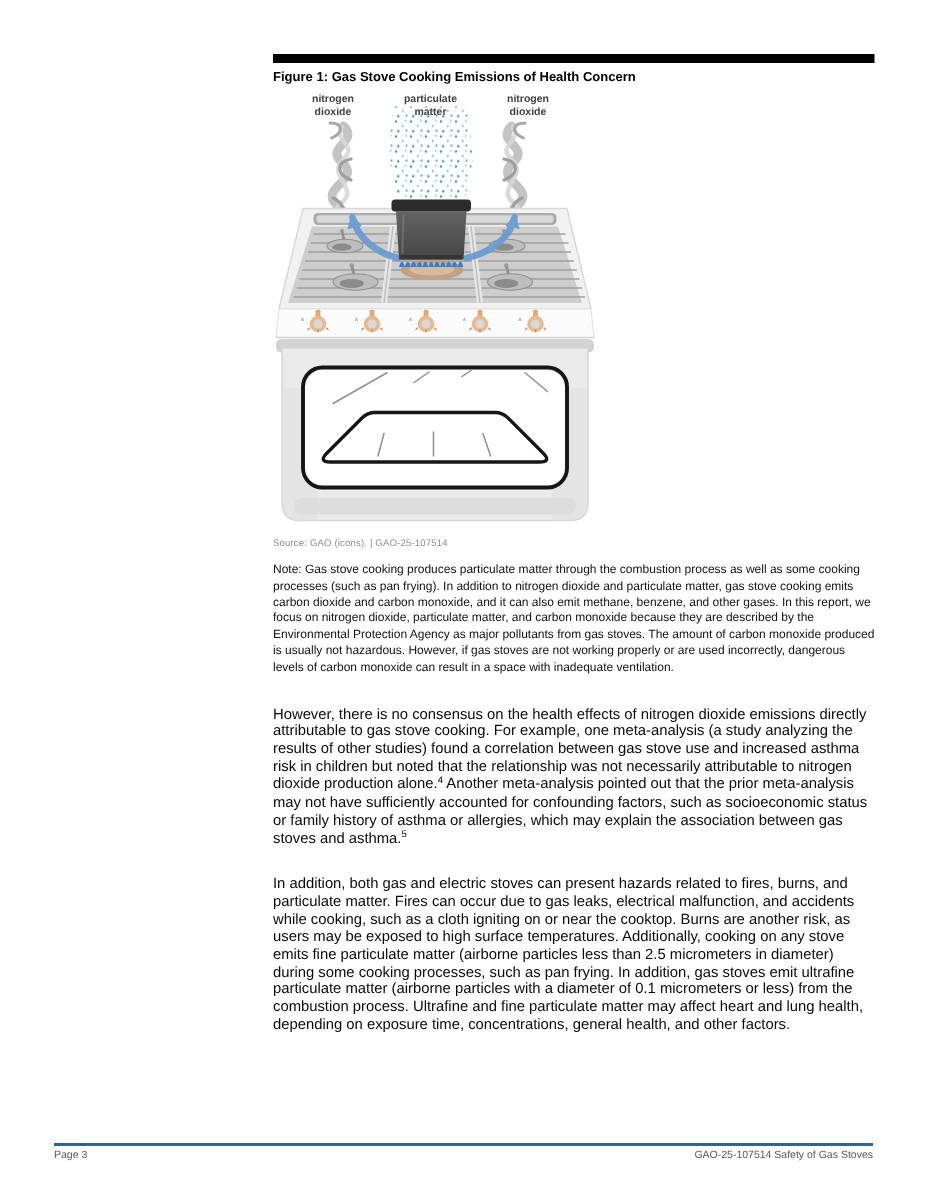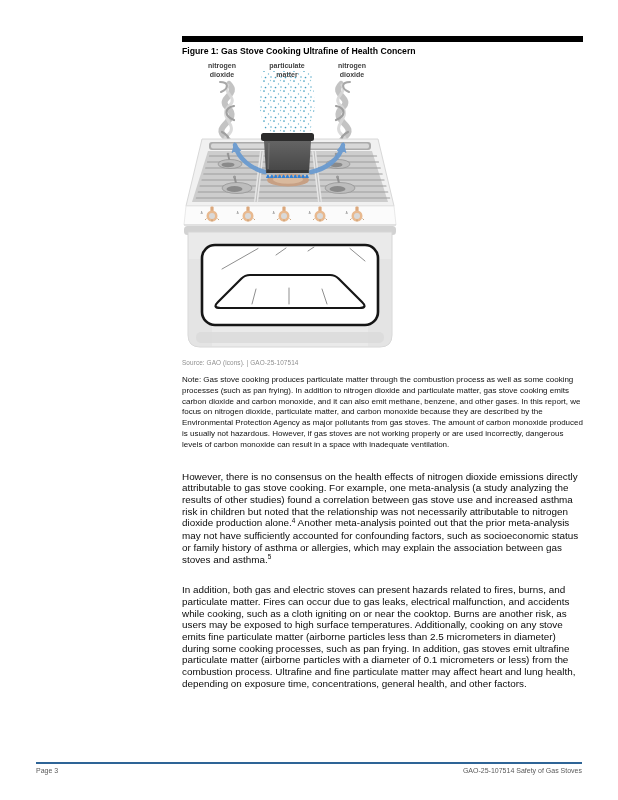--- a/index.html
+++ b/index.html
@@ -56,21 +56,21 @@
     font-size:3.2px;font-weight:bold;fill:#9a9a9a;
   }
 </style>
 </head>
 <body>
 
 <div class="page">
   <div class="content">
 
     <div class="figure-topbar"></div>
-    <div class="figure-title">Figure 1: Gas Stove Cooking Ultrafine of Health Concern</div>
+    <div class="figure-title">Figure 1: Gas Stove Cooking Emissions of Health Concern</div>
 
     <svg class="figure-art" width="216" height="298" viewBox="0 0 216 298" xmlns="http://www.w3.org/2000/svg">
       <defs>
         <linearGradient id="potGrad" x1="0" y1="0" x2="0" y2="1">
           <stop offset="0" stop-color="#646464"></stop>
           <stop offset="1" stop-color="#454545"></stop>
         </linearGradient>
         <pattern id="dots" width="10" height="10" patternUnits="userSpaceOnUse">
           <circle cx="2" cy="2" r="0.85" fill="#3d9cbe"></circle>
           <circle cx="6.5" cy="5" r="0.7" fill="#5fb0cb" opacity="0.9"></circle>

